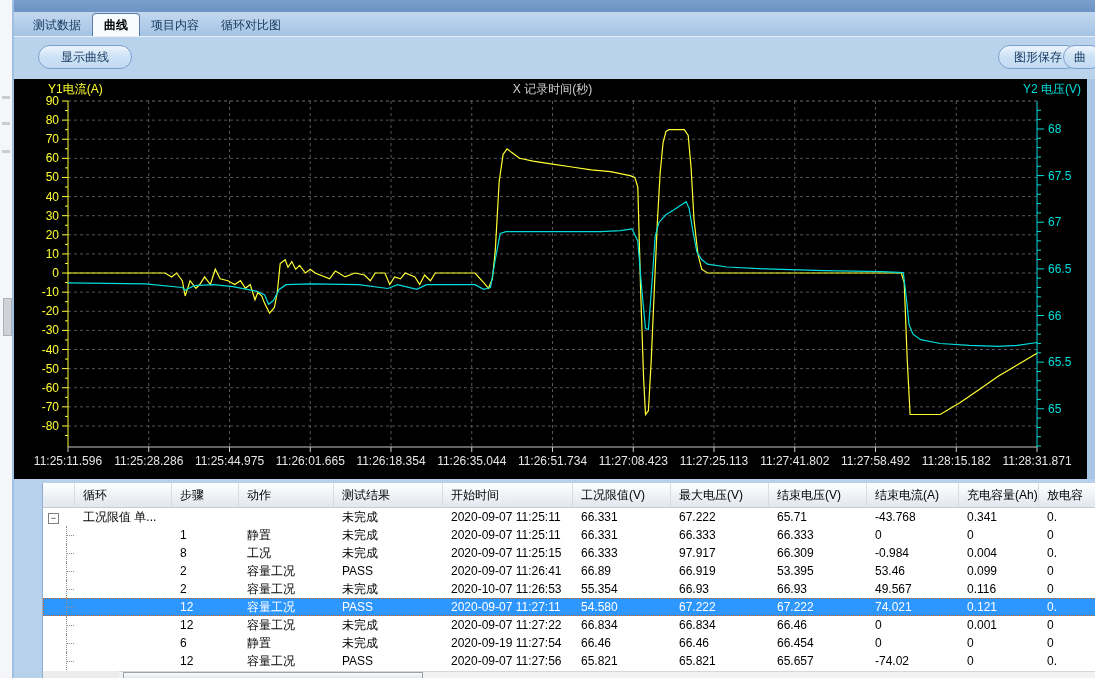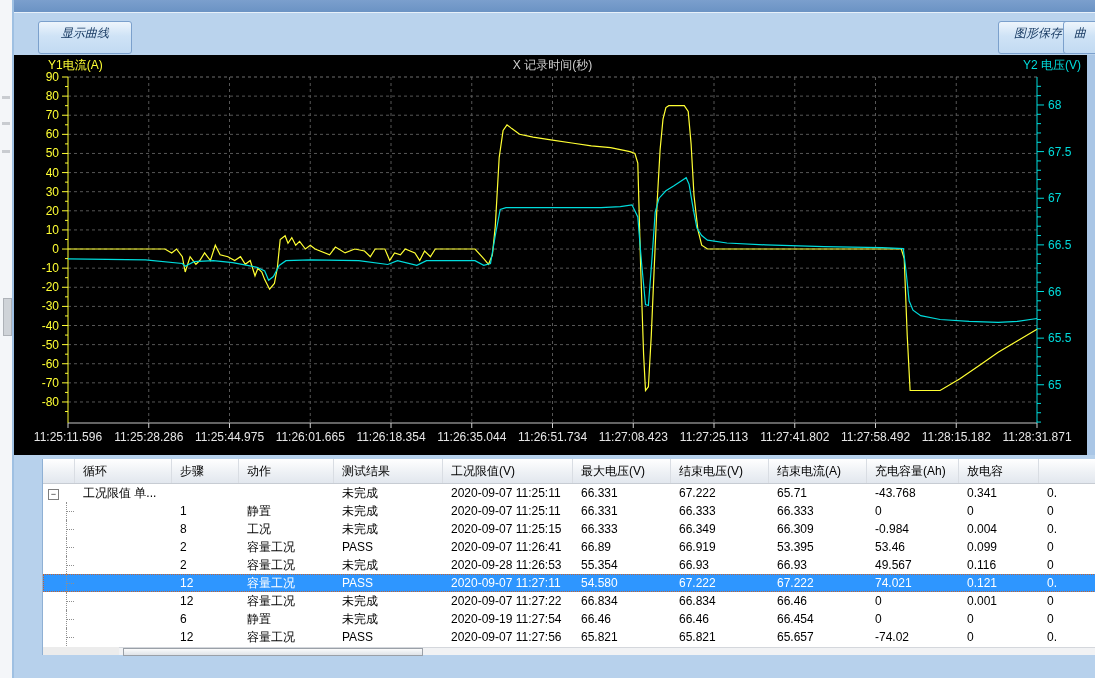--- a/index.html
+++ b/index.html
@@ -14,23 +14,23 @@
   .sliver .thumb{position:absolute;left:3px;top:298px;width:7px;height:36px;background:#cfd3d8;border:1px solid #aeb2b8;}
 
   .main{position:absolute;left:14px;top:0;width:1081px;height:678px;}
 
   .top-strip{height:12px;background:linear-gradient(#7b9fcd,#6b93c4);}
   .tabbar{height:24px;background:linear-gradient(#c3d8ef,#a3c3e4);display:flex;align-items:flex-end;padding-left:8px;}
   .tab{height:21px;line-height:21px;padding:0 11px;color:#15355c;cursor:default;}
   .tab.active{background:#f8fbfe;border:1px solid #5a7ca6;border-bottom:none;border-radius:4px 4px 0 0;
               height:22px;line-height:22px;font-weight:bold;color:#000;}
   .toolbar{height:42px;background:#bad3ed;border-top:1px solid #e7f0fa;position:relative;}
-  .btn{position:absolute;top:8px;height:33px;line-height:22px;text-align:center;
-       background:linear-gradient(#eef5fc,#cfe3f6 45%,#c2daf2);border:1px solid #7ba0cc;border-radius:3px;
-       color:#13365f;box-sizing:border-box;font-style:italic;}
+  .btn{position:absolute;top:8px;height:24px;line-height:22px;text-align:center;
+       background:linear-gradient(#eef5fc,#cfe3f6 45%,#c2daf2);border:1px solid #7ba0cc;border-radius:12px;
+       color:#13365f;box-sizing:border-box;}
   #btn-show{left:24px;width:94px;}
   #btn-save{right:17px;width:80px;}
   #btn-clip{right:-8px;width:40px;overflow:hidden;text-align:left;padding-left:10px;}
 
   .chart-row{display:flex;}
   .chart-panel{position:relative;width:1073px;height:400px;background:#000;}
   .chart-edge{width:8px;height:400px;background:#a9c6e6;}
 
   .gap{height:4px;background:#b7d1ec;}
 
@@ -72,20 +72,26 @@
   <div class="sliver">
     <div class="mark" style="top:96px"></div>
     <div class="mark" style="top:122px"></div>
     <div class="mark" style="top:150px"></div>
     <div class="thumb"></div>
   </div>
 
   <div class="main">
     <div class="top-strip"></div>
 
+    <div class="tabbar">
+      <div class="tab">测试数据</div>
+      <div class="tab active">曲线</div>
+      <div class="tab">项目内容</div>
+      <div class="tab">循环对比图</div>
+    </div>
 
     <div class="toolbar">
       <div class="btn" id="btn-show">显示曲线</div>
       <div class="btn" id="btn-save">图形保存</div>
       <div class="btn" id="btn-clip">曲</div>
     </div>
 
     <div class="chart-row">
       <div class="chart-panel" id="chart-panel">
           <svg width="1073" height="400" viewBox="0 0 1073 400" style="display: block; background: rgb(0, 0, 0);">
@@ -257,20 +263,21 @@
 
     <div class="gap"></div>
 
     <div class="table-wrap">
       <div class="thead" id="thead">
           <div class="hcell"></div>
           <div class="hcell">循环</div>
           <div class="hcell">步骤</div>
           <div class="hcell">动作</div>
           <div class="hcell">测试结果</div>
+          <div class="hcell">开始时间</div>
           <div class="hcell">工况限值(V)</div>
           <div class="hcell">最大电压(V)</div>
           <div class="hcell">结束电压(V)</div>
           <div class="hcell">结束电流(A)</div>
           <div class="hcell">充电容量(Ah)</div>
           <div class="hcell">放电容</div>
         </div>
       <div class="rows" id="table-rows">
           <div class="trow">
             <div class="tcell treecell"><span class="expander">−</span></div>
@@ -301,21 +308,21 @@
             <div class="tcell">0</div>
           </div>
           <div class="trow">
             <div class="tcell treecell child"></div>
             <div class="tcell"></div>
             <div class="tcell">8</div>
             <div class="tcell">工况</div>
             <div class="tcell">未完成</div>
             <div class="tcell">2020-09-07 11:25:15</div>
             <div class="tcell">66.333</div>
-            <div class="tcell">66.349</div>
+            <div class="tcell">97.917</div>
             <div class="tcell">66.309</div>
             <div class="tcell">-0.984</div>
             <div class="tcell">0.004</div>
             <div class="tcell">0.</div>
           </div>
           <div class="trow">
             <div class="tcell treecell child"></div>
             <div class="tcell"></div>
             <div class="tcell">2</div>
             <div class="tcell">容量工况</div>
@@ -327,21 +334,21 @@
             <div class="tcell">53.46</div>
             <div class="tcell">0.099</div>
             <div class="tcell">0</div>
           </div>
           <div class="trow">
             <div class="tcell treecell child"></div>
             <div class="tcell"></div>
             <div class="tcell">2</div>
             <div class="tcell">容量工况</div>
             <div class="tcell">未完成</div>
-            <div class="tcell">2020-09-28 11:26:53</div>
+            <div class="tcell">2020-10-07 11:26:53</div>
             <div class="tcell">55.354</div>
             <div class="tcell">66.93</div>
             <div class="tcell">66.93</div>
             <div class="tcell">49.567</div>
             <div class="tcell">0.116</div>
             <div class="tcell">0</div>
           </div>
           <div class="trow selected">
             <div class="tcell treecell child"></div>
             <div class="tcell"></div>

